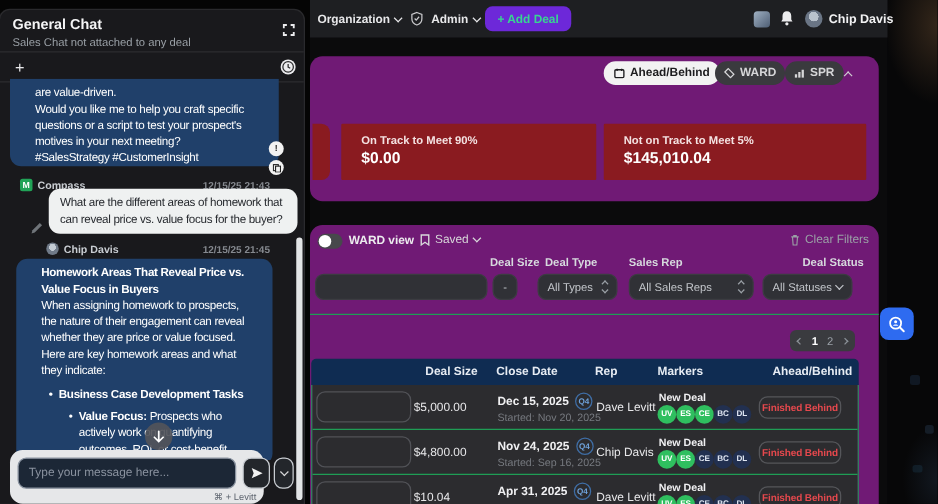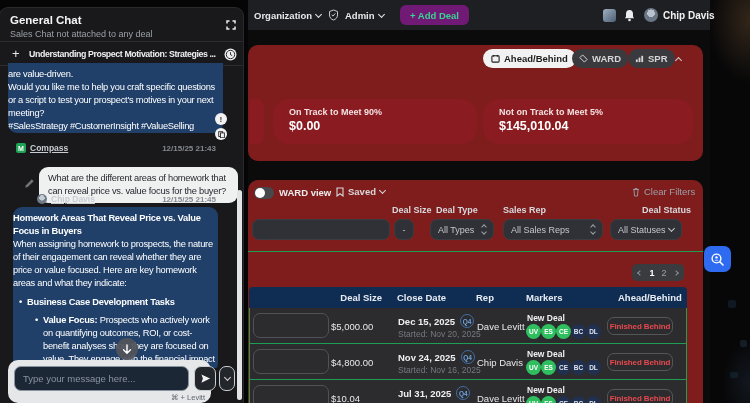--- a/index.html
+++ b/index.html
@@ -4,50 +4,50 @@
 <style>
 * { margin:0; padding:0; box-sizing:border-box; }
 html,body { width:750px; height:403px; overflow:hidden; background:#050505; font-family:"Liberation Sans",sans-serif; }
 
 
 #app { position:absolute; left:248px; top:0; width:462px; height:403px; background:#0b0b0c; z-index:1; }
 #navbar { position:absolute; left:0; top:0; width:462px; height:30px; background:#1e1f22; }
 .nav-item { position:absolute; top:0; height:30px; display:flex; align-items:center; gap:4px; color:#e8e8ea; font-size:9.5px; font-weight:bold; white-space:nowrap; }
 .chv { display:inline-block; width:5px; height:5px; border-right:1.3px solid currentColor; border-bottom:1.3px solid currentColor; transform:rotate(45deg); margin-top:-2px; }
 .chv.up { transform:rotate(-135deg); margin-top:3px; }
-#add-deal { position:absolute; left:152px; top:5px; height:20px; padding:0 10px; background:#701a75; color:#38d492; font-size:9.5px; font-weight:bold; border:none; border-radius:6px; display:flex; align-items:center; gap:3px; white-space:nowrap; }
+#add-deal { position:absolute; left:140px; top:5px; height:20px; padding:0 10px; background:#6d28d9; color:#38d492; font-size:9.5px; font-weight:bold; border:none; border-radius:6px; display:flex; align-items:center; gap:3px; white-space:nowrap; }
 #nav-app-icon { position:absolute; left:355px; top:9px; width:13px; height:13px; border-radius:3px; background:linear-gradient(135deg,#9fb0c2,#4e5e74); }
 #nav-bell { position:absolute; left:376px; top:8px; }
 #nav-avatar { position:absolute; left:396px; top:8px; width:14px; height:14px; border-radius:50%; background:radial-gradient(circle at 50% 38%, #b9c2cc 0 34%, #6a7585 35% 100%); }
 #nav-user { position:absolute; left:415px; top:10px; color:#f2f2f3; font-size:10px; font-weight:bold; white-space:nowrap; }
 
-.panel { position:absolute; left:0; width:455px; background:#7f1d1d; border-radius:10px; }
+.panel { position:absolute; left:0; width:455px; background:#701a75; border-radius:10px; }
 #panel1 { top:45px; height:116px; }
 #panel2 { top:180px; height:240px; border-radius:10px 10px 0 0; }
 
 
 .tab { position:absolute; top:4px; height:19px; border-radius:10px; display:inline-flex; align-items:center; gap:4px; font-size:9.5px; font-weight:bold; padding:0 8px; white-space:nowrap; }
 #tab-ahead { left:235px; background:#f2f2f2; color:#1c1c1e; }
 #tab-ward { left:324px; background:#3a3a3e; color:#d6d6d8; padding:0 7px; }
 #tab-spr { left:380px; background:#3a3a3e; color:#d6d6d8; padding:0 7px; }
 #tabs-collapse { left:428px; position:absolute; top:10px; color:#cfcfd2; }
 
 
-.card { position:absolute; top:54px; height:45px; background:#8a1b20; border-radius:16px; }
+.card { position:absolute; top:54px; height:45px; background:#8a1b20; border-radius:1px; }
 #card0 { left:2px; width:14px; border-radius:0 7px 7px 0; }
 #card1 { left:25px; width:204px; }
 #card2 { left:235px; width:210px; }
 .card .lbl { position:absolute; left:16px; top:8px; font-size:9px; color:#f4e2e2; font-weight:bold; }
 .card .val { position:absolute; left:16px; top:20px; font-size:12.5px; color:#ffffff; font-weight:bold; }
 
 
 #toggle { position:absolute; left:6px; top:7px; width:20px; height:12px; border-radius:6px; background:#47484c; }
 #toggle .knob { position:absolute; left:1px; top:1px; width:10px; height:10px; border-radius:50%; background:#fff; }
 #toggle-label { position:absolute; left:31px; top:7px; font-size:9.5px; font-weight:bold; color:#ececee; white-space:nowrap; }
-#saved-group { position:absolute; left:88px; top:6px; display:flex; align-items:center; gap:4px; color:#d8d8da; font-size:9.5px; font-weight:bold; }
+#saved-group { position:absolute; left:88px; top:6px; display:flex; align-items:center; gap:4px; color:#d8d8da; font-size:9.5px; font-weight:normal; }
 #clear-filters { position:absolute; left:384px; top:6px; display:flex; align-items:center; gap:4px; color:#9aa0a6; font-size:9.5px; white-space:nowrap; }
 .flabel { position:absolute; top:25px; font-size:9px; font-weight:bold; color:#d6d9dd; white-space:nowrap; }
 .fctrl { position:absolute; top:39px; height:21px; background:#303136; border:1px solid #3b3c41; border-radius:7px; color:#c3c6cb; font-size:9px; display:flex; align-items:center; padding:0 7px; white-space:nowrap; }
 .updown { display:flex; flex-direction:column; gap:1px; margin-left:auto; }
 .updown i { width:4px; height:4px; border-right:1.2px solid #9aa0a6; border-bottom:1.2px solid #9aa0a6; display:block; }
 .updown i.u { transform:rotate(-135deg); }
 .updown i.d { transform:rotate(45deg); }
 
 #green-line { position:absolute; left:0; top:71px; width:455px; height:1px; background:#1f9d55; }
 
@@ -81,30 +81,30 @@
 #chat { position:absolute; left:0; top:8px; width:243px; height:395px; background:#19191c; border-radius:8px 8px 0 0; z-index:3; box-shadow:0 0 0 1px #2a2a2d; }
 #chat-title { position:absolute; left:10px; top:6px; color:#f5f5f6; font-size:11.5px; font-weight:bold; }
 #chat-sub { position:absolute; left:10px; top:21px; color:#9aa0a6; font-size:9px; }
 #chat-expand { position:absolute; left:226px; top:8px; }
 #thread-row { position:absolute; left:0; top:33px; width:243px; height:25px; border-top:1px solid #2c2c2f; border-bottom:1px solid #2c2c2f; }
 #thread-add { position:absolute; left:12px; top:4px; color:#e8e8ea; font-size:13px; }
 #thread-title { position:absolute; left:29px; top:7px; color:#f0f0f2; font-size:8.8px; font-weight:bold; width:194px; white-space:nowrap; overflow:hidden; letter-spacing:-0.4px; }
 #thread-clock { position:absolute; left:224px; top:5px; }
 
 #messages { position:absolute; left:0; top:55px; width:243px; height:305px; overflow:hidden; }
-.bubble-blue { background:#20406a; border-radius:9px; color:#fff; font-size:9.3px; line-height:13px; letter-spacing:-0.25px; padding:5px 0; }
+.bubble-blue { background:#20406a; border-radius:9px; color:#fff; font-size:9.3px; line-height:13px; letter-spacing:-0.25px; padding:5px 20px; }
 #bubble1 { position:absolute; left:8px; top:0px; width:215px; height:70px; border-radius:0 0 9px 9px; overflow:hidden; }
 #b1-actions { position:absolute; left:215px; top:50px; display:flex; flex-direction:column; gap:3px; }
 .act-circle { width:12px; height:12px; border-radius:50%; background:#f2f2f2; display:flex; align-items:center; justify-content:center; color:#222; font-size:7px; font-weight:bold; }
 .sender-row { position:absolute; width:208px; left:8px; padding-left:8px; display:flex; align-items:center; gap:4px; }
-.sender-name { color:#c9cdd2; font-size:8.5px; font-weight:bold;text-decoration:underline; }
+.sender-name { color:#c9cdd2; font-size:8.5px; font-weight:bold; }
 .sender-ts { margin-left:auto; color:#85898f; font-size:8px; font-weight:bold; }
 #m-logo { width:10px; height:10px; border-radius:2px; background:#21a357; color:#fff; font-size:7px; font-weight:bold; display:flex; align-items:center; justify-content:center; }
 #sender1 { top:80px; }
-#bubble2 { position:absolute; left:39px; top:104px; width:199px; height:36px; background:#eff1f1; border-radius:9px; color:#26292e; font-size:9.3px; line-height:13px; letter-spacing:-0.25px; padding:5px 9px; overflow:hidden; }
+#bubble2 { position:absolute; left:39px; top:88px; width:199px; height:36px; background:#eff1f1; border-radius:9px; color:#26292e; font-size:9.3px; line-height:13px; letter-spacing:-0.25px; padding:5px 9px; overflow:hidden; }
 #pencil { position:absolute; left:24px; top:112px; }
 #sender2 { top:131px; }
 #sender2 .avatar { width:10px; height:10px; border-radius:50%; background:radial-gradient(circle at 50% 38%, #c4ccd4 0 34%, #707a88 35% 100%); margin-left:21px; }
 #bubble3 { position:absolute; left:13px; top:144px; width:205px; height:165px; overflow:hidden; }
 #bubble3 .hd { font-weight:bold; }
 #bubble3 .bullets { margin-top:6px; }
 .bl1 { display:flex; gap:5px; font-weight:bold; margin-left:6px; }
 .bl2 { display:flex; gap:5px; margin-left:22px; margin-top:5px; }
 .dot { flex:0 0 auto; }
 #scroll-down { position:absolute; left:116px; top:330px; width:22px; height:22px; border-radius:50%; background:rgba(82,84,90,.92); display:flex; align-items:center; justify-content:center; z-index:5; }
@@ -274,37 +274,37 @@
           </div>
           <div class="c-status">Finished Behind</div>
         </div>
         <div class="trow">
           <div class="name-input"></div>
           <div class="c-size">$4,800.00</div>
           <div class="c-date">
               <span>Nov 24, 2025</span>
               <span class="q4">Q4</span>
             </div>
-          <div class="c-started">Started: Nov 16, 2025</div>
+          <div class="c-started">Started: Sep 16, 2025</div>
           <div class="c-rep">Chip Davis</div>
           <div class="c-tag">New Deal</div>
           <div class="c-markers">
             <span class="marker" data-on="true">UV</span>
             <span class="marker" data-on="true">ES</span>
             <span class="marker" data-on="false">CE</span>
             <span class="marker" data-on="false">BC</span>
             <span class="marker" data-on="false">DL</span>
           </div>
           <div class="c-status">Finished Behind</div>
         </div>
         <div class="trow">
           <div class="name-input"></div>
           <div class="c-size">$10.04</div>
           <div class="c-date">
-              <span>Jul 31, 2025</span>
+              <span>Apr 31, 2025</span>
               <span class="q4">Q4</span>
             </div>
           <div class="c-started"></div>
           <div class="c-rep">Dave Levitt</div>
           <div class="c-tag">New Deal</div>
           <div class="c-markers">
             <span class="marker" data-on="true">UV</span>
             <span class="marker" data-on="true">ES</span>
             <span class="marker" data-on="false">CE</span>
             <span class="marker" data-on="false">BC</span>
@@ -334,21 +334,20 @@
 <div id="chat">
   <div id="chat-title">General Chat</div>
   <div id="chat-sub">Sales Chat not attached to any deal</div>
   <div id="chat-expand">
     <svg width="10" height="10" viewBox="0 0 10 10">
         <path d="M1 3.5 V1 H3.5 M6.5 1 H9 V3.5 M9 6.5 V9 H6.5 M3.5 9 H1 V6.5" fill="none" stroke="#ececee" stroke-width="1.5"></path>
       </svg>
   </div>
   <div id="thread-row">
     <div id="thread-add">+</div>
-    <div id="thread-title">Understanding Prospect Motivation: Strategies ...</div>
     <div id="thread-clock">
       <svg width="13" height="13" viewBox="0 0 13 13">
           <circle cx="6.5" cy="6.5" r="6" fill="#ececee"></circle>
           <circle cx="6.5" cy="6.5" r="4.2" fill="none" stroke="#2c2c2e" stroke-width="1"></circle>
           <path d="M6.5 4.2 V6.7 L8.2 7.6" fill="none" stroke="#2c2c2e" stroke-width="1"></path>
         </svg>
     </div>
   </div>
 
   <div id="messages">

